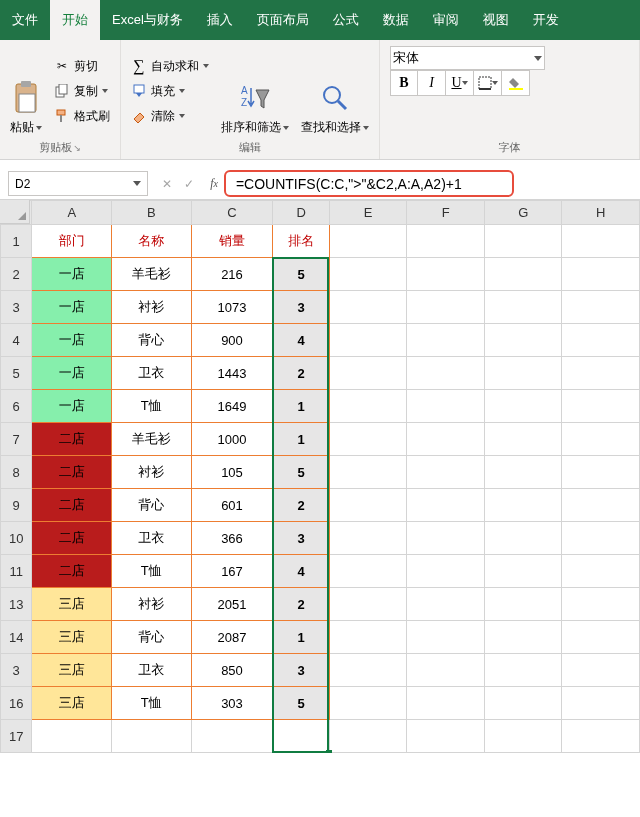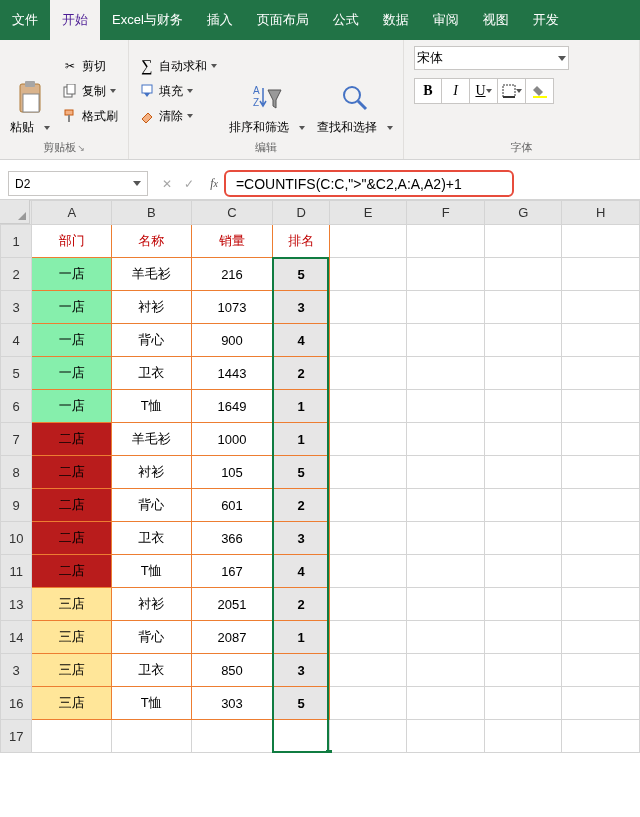--- a/index.html
+++ b/index.html
@@ -1,38 +1,38 @@
 <!DOCTYPE html>
 <html><head>
 <meta charset="utf-8">
 <style>
 * { box-sizing: border-box; margin: 0; padding: 0; }
 body { font-family: "Microsoft YaHei", Arial, sans-serif; font-size: 12px; background: #fff; width: 640px; }
 
 
 .ribbon-tabs { display: flex; background: #217346; color: #fff; height: 40px; align-items: stretch; }
 .ribbon-tab { padding: 0 12px; display: flex; align-items: center; cursor: pointer; font-size: 13px; }
-.ribbon-tab.active { background: #f3f2f1; color: #4c1d95; }
+.ribbon-tab.active { background: #f3f2f1; color: #15803d; }
 
 
 .ribbon-body { display: flex; background: #f3f2f1; border-bottom: 1px solid #d4d4d4; height: 120px; }
 .ribbon-group { display: flex; flex-direction: column; border-right: 1px solid #e1dfdd; padding: 4px 6px; }
 .ribbon-group-content { flex: 1; display: flex; gap: 4px; }
 .ribbon-group-label { text-align: right; font-size: 11px; color: #666; padding-top: 2px; display:flex; justify-content:center; align-items:center; gap:1px;}
 .ribbon-group-label .corner { font-size:9px; color:#888;}
 
 .big-btn { display: flex; flex-direction: column; align-items: center; justify-content: flex-end; padding: 2px 4px; gap: 2px; }
 .big-btn .icon-slot { width: 32px; height: 38px; display:flex; align-items:center; justify-content:center; }
-.big-btn-label { font-size: 12px; display:flex; align-items:center; gap:10px;justify-content:flex-end;}
+.big-btn-label { font-size: 12px; display:flex; align-items:center; gap:2px;justify-content:flex-end;}
 
 .small-btns { display: flex; flex-direction: column; gap: 4px; justify-content:center; }
 .small-btn { display: flex; align-items: center; gap: 4px; padding: 2px 4px; font-size: 12px; }
 .icon16 { width: 16px; height: 16px; display:inline-flex; align-items:center; justify-content:center; }
 
-.font-group-inner { display:flex; flex-direction:column; gap:8px; padding:2px 4px; flex:1;}
+.font-group-inner { display:flex; flex-direction:column; gap:0; padding:2px 4px; flex:1;}
 .font-select { border:1px solid #c8c6c4; background:#fff; height:24px; padding:0 2px; display:flex; align-items:center; justify-content:space-between; width:155px; font-size:13px;}
 .font-buttons { display:flex; gap:0; }
 .font-btn { border:1px solid #c8c6c4; width:28px; height:26px; display:flex; align-items:center; justify-content:center; background:#fff; font-family: "Times New Roman", serif; font-size:14px;}
 .font-btn + .font-btn { border-left: none; }
 
 
 .formula-row { display:flex; border-bottom:1px solid #d4d4d4; height:32px; background:#fff; align-items:stretch; margin-top:8px;}
 .name-box { border:1px solid #c8c6c4; width:140px; display:flex; align-items:center; padding:0 6px; justify-content:space-between; margin:3px 4px 3px 8px; }
 .fb-icons { display:flex; align-items:center; gap:12px; padding:0 10px; color:#a6a6a6;}
 .fx-label { font-style: italic; font-family: "Times New Roman", serif; color:#555; padding:0 6px; display:flex; align-items:center;}

